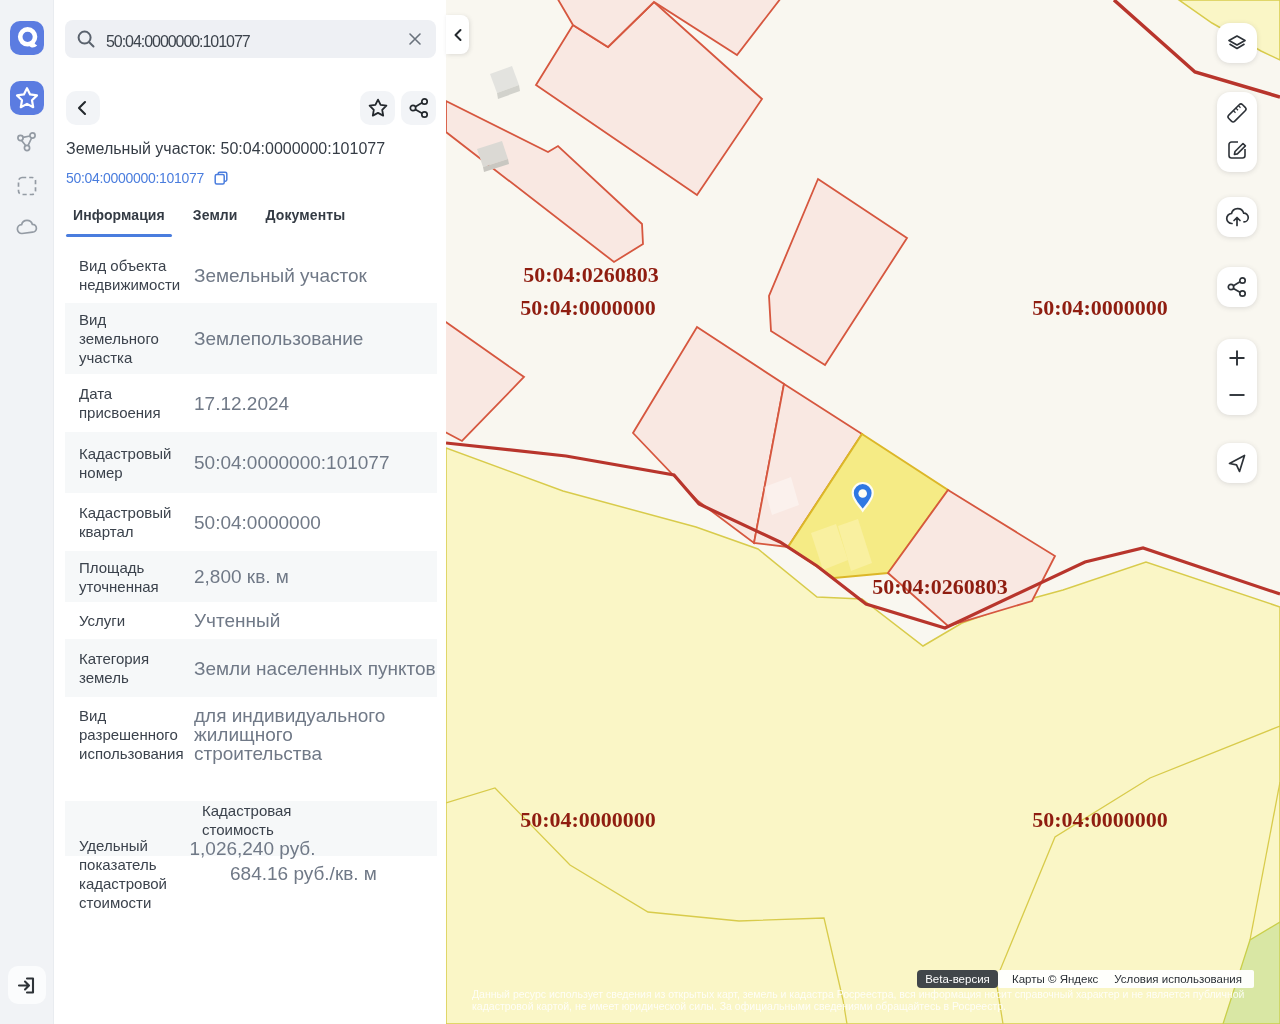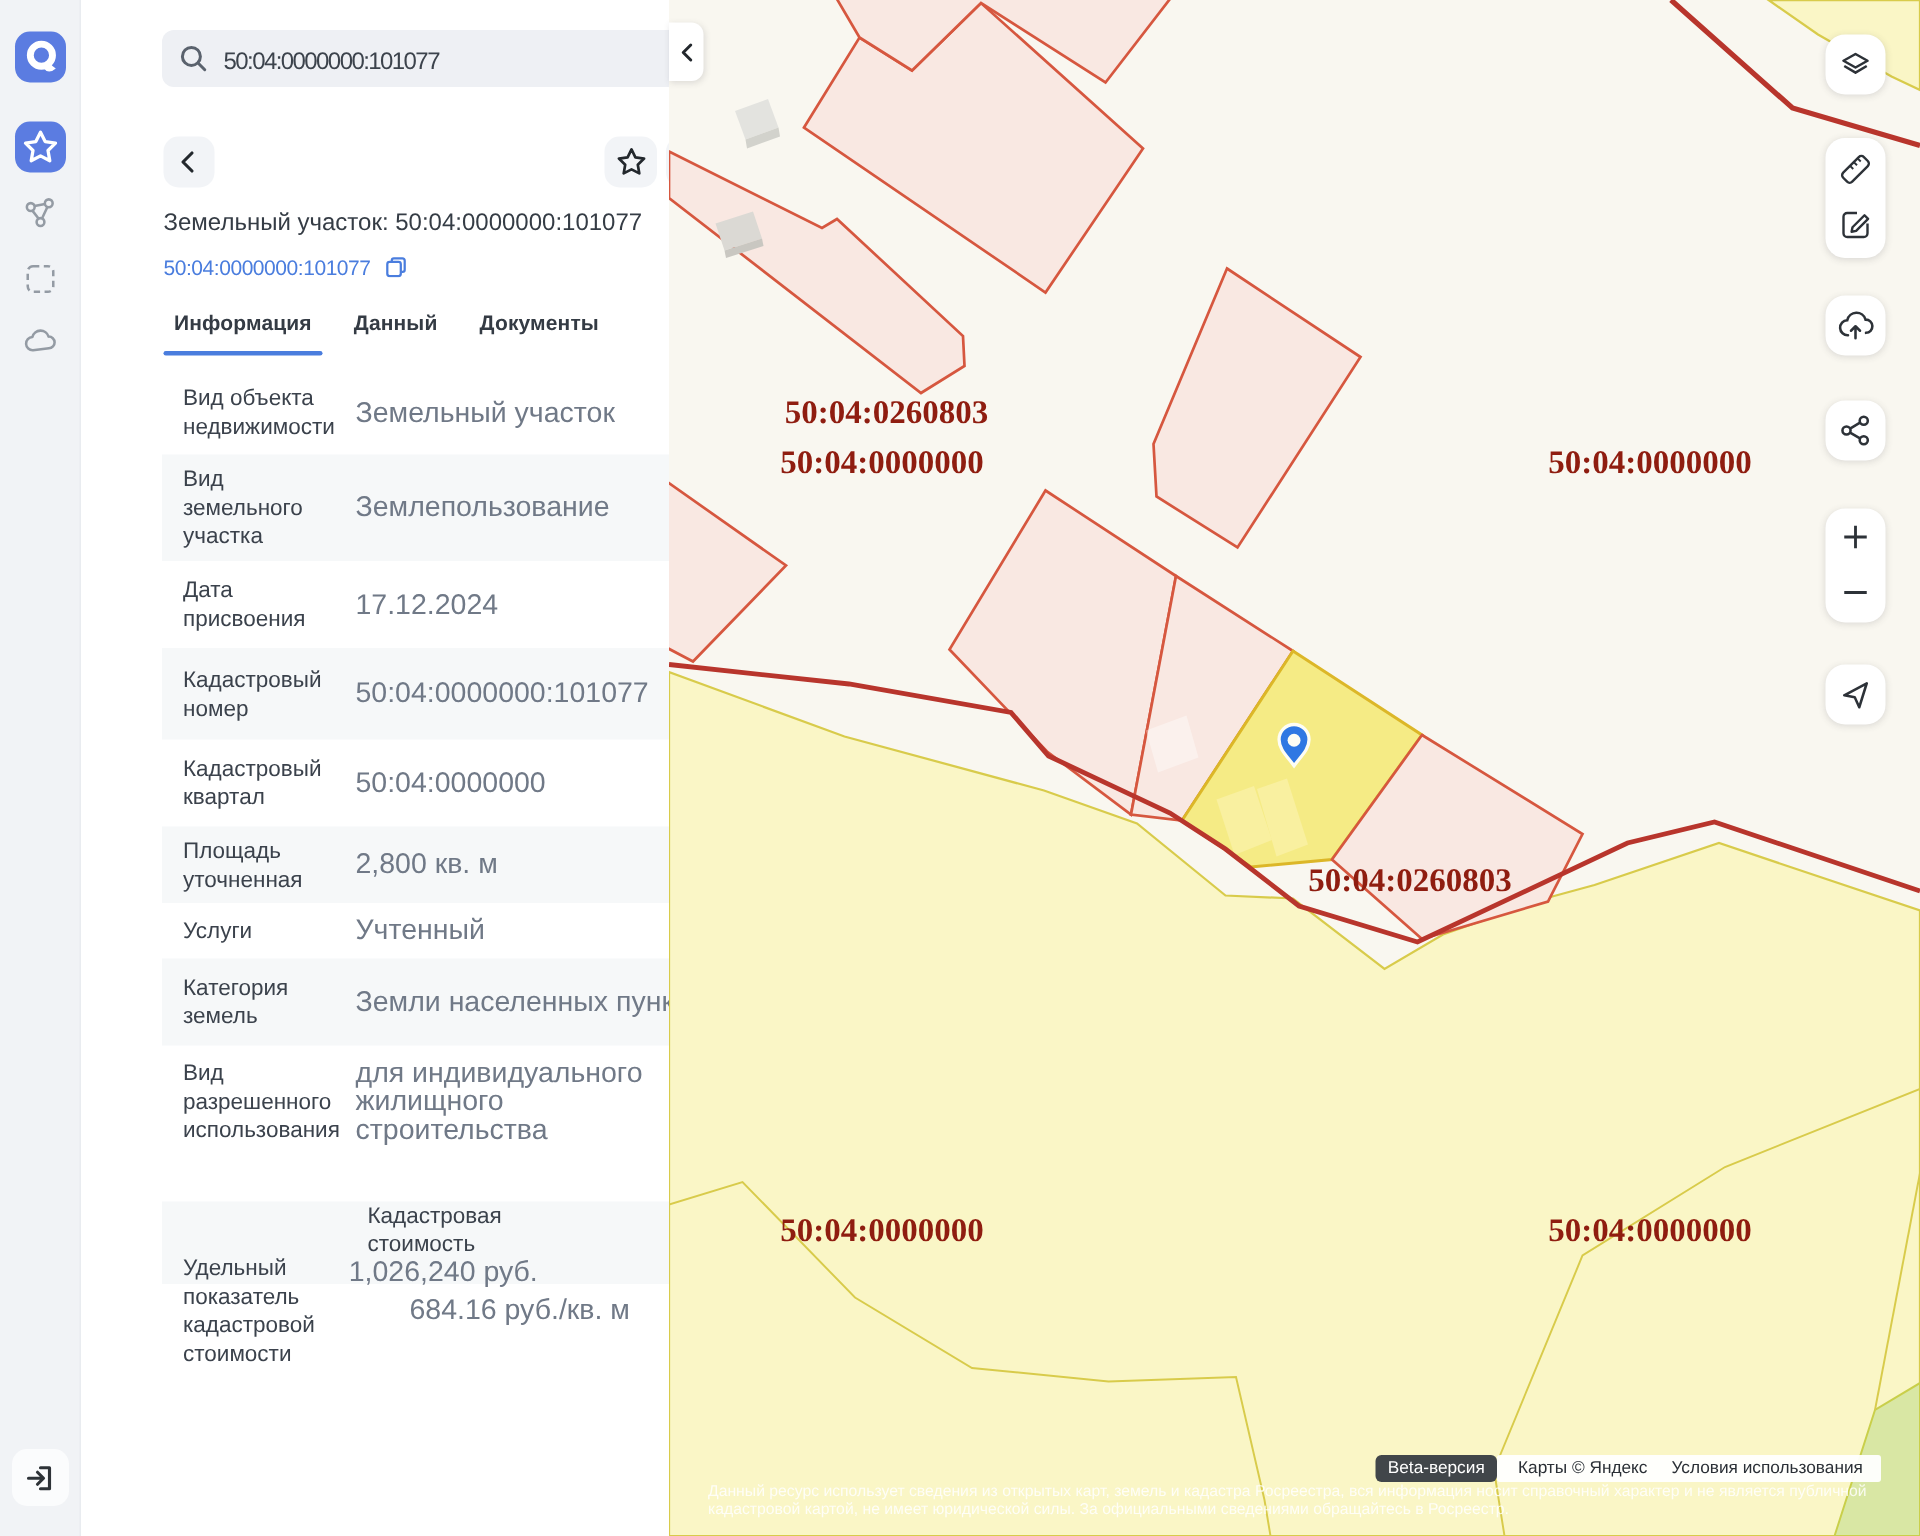--- a/index.html
+++ b/index.html
@@ -2,21 +2,21 @@
 <html><head>
 <meta charset="utf-8">
 <style>
   html,body{margin:0;padding:0;}
   body{width:1280px;height:1024px;overflow:hidden;position:relative;
        font-family:"Liberation Sans",sans-serif;background:#fff;}
   .abs{position:absolute;}
   
   .rail{position:absolute;left:0;top:0;width:54px;height:1024px;background:#f1f3f6;border-right:1px solid #e9ecf0;box-sizing:border-box;}
   
-  .panel{position:absolute;left:54px;top:0;width:392px;height:1024px;background:#ffffff;margin-left:43px;}
+  .panel{position:absolute;left:54px;top:0;width:392px;height:1024px;background:#ffffff;}
   .searchbar{position:absolute;left:11px;top:20px;width:371px;height:38px;background:#eef0f4;border-radius:8px;}
   .sq-btn{position:absolute;background:#f2f4f7;border-radius:10px;display:flex;align-items:center;justify-content:center;}
   .title{position:absolute;left:12px;top:140px;width:380px;font-size:16px;color:#353c45;letter-spacing:0;}
   .cadlink{position:absolute;left:12px;top:170px;font-size:14px;color:#4a7dde;letter-spacing:-0.3px;}
   .tabs{position:absolute;left:12px;top:207px;display:flex;font-size:14px;font-weight:bold;color:#343b44;letter-spacing:0.1px;}
   .tab{margin-right:21px;padding:0 0 14px 7px;position:relative;}
   .tab.active:after{content:"";position:absolute;left:0;right:-7px;bottom:0;height:3px;background:#4a7dde;border-radius:2px;}
   .row{position:absolute;left:11px;width:372px;display:flex;align-items:center;box-sizing:border-box;}
   .row.g{background:#f6f8f9;}
   .rlabel{width:112px;margin-left:14px;font-size:15px;line-height:19px;color:#3b424c;flex:none;}
@@ -113,21 +113,21 @@
 
   <div class="cadlink">50:04:0000000:101077</div>
 
   <svg class="abs" style="left:160px;top:171px;" width="14" height="14" viewBox="0 0 14 14">
     <rect x="1.2" y="3.6" width="9" height="9.4" rx="1.5" fill="none" stroke="#4a7dde" stroke-width="1.5"></rect>
     <path d="M4.2 3.4 V2.6 a1.4 1.4 0 0 1 1.4 -1.4 h5.6 a1.6 1.6 0 0 1 1.6 1.6 v6 a1.4 1.4 0 0 1 -1.4 1.4 h-0.8" fill="none" stroke="#4a7dde" stroke-width="1.5"></path>
   </svg>
 
   <div class="tabs">
     <div class="tab active">Информация</div>
-    <div class="tab">Данный</div>
+    <div class="tab">Земли</div>
     <div class="tab">Документы</div>
   </div>
 
   <div class="row" style="top:247px;height:56px;">
       <div class="rlabel">Вид объекта<br>недвижимости</div>
       <div class="rvalue">Земельный участок</div>
     </div>
 
   <div class="row g" style="top:303px;height:71px;">
       <div class="rlabel">Вид<br>земельного<br>участка</div>

